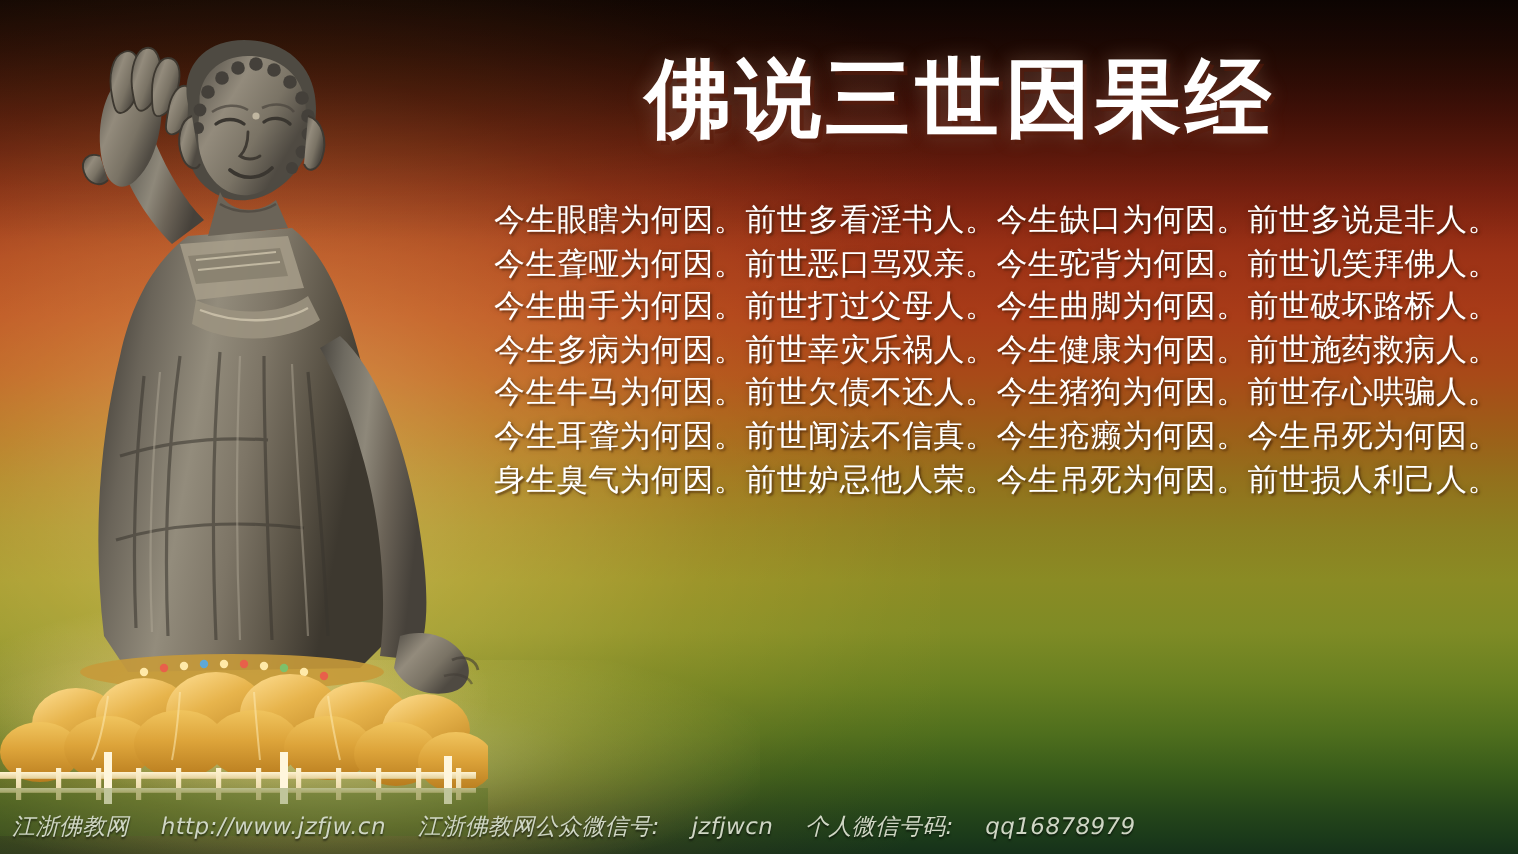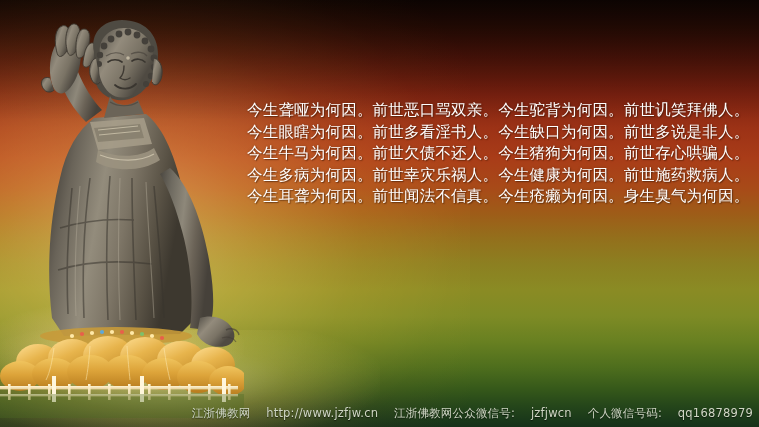--- a/index.html
+++ b/index.html
@@ -131,28 +131,29 @@
         0 0 3px rgba(0, 0, 0, 0.25);
     font-family: "DejaVu Sans", "Liberation Sans", sans-serif;
   }
 
   
   .footer {
     position: absolute;
     left: 0;
     right: 0;
     bottom: 6px;
-    text-align: right;
+    text-align: left;
     color: #cfd6c4;
     font-size: 11.5px;
     line-height: 16px;
     letter-spacing: 0.2px;
     white-space: nowrap;
     text-shadow: 0 1px 1px rgba(0, 0, 0, 0.55);
     font-family: "DejaVu Sans", "Liberation Sans", sans-serif;
+    font-style: italic;
   }
   .footer span { margin: 0 6px; }
   .footer .url, .footer .wx, .footer .qq {
     font-family: "DejaVu Sans", "Liberation Sans", sans-serif;
   }
 </style>
 </head>
 <body>
 
 <div id="poster">
@@ -365,27 +366,30 @@
           <rect x="58" y="358" width="4" height="26"></rect>
           <rect x="146" y="358" width="4" height="26"></rect>
           <rect x="228" y="360" width="4" height="24"></rect>
         </g>
       </g>
 
       <rect x="0" y="376" width="250" height="24" fill="#4a6a22" opacity="0.35"></rect>
     </svg>
   </div>
 
+  <div class="title">佛说三世因果经</div>
 
   <div class="verses">
+    <div class="verse-line">今生眼瞎为何因。前世多看淫书人。今生缺口为何因。前世多说是非人。</div>
     <div class="verse-line">今生聋哑为何因。前世恶口骂双亲。今生驼背为何因。前世讥笑拜佛人。</div>
-    <div class="verse-line">今生眼瞎为何因。前世多看淫书人。今生缺口为何因。前世多说是非人。</div>
+    <div class="verse-line">今生曲手为何因。前世打过父母人。今生曲脚为何因。前世破坏路桥人。</div>
+    <div class="verse-line">今生多病为何因。前世幸灾乐祸人。今生健康为何因。前世施药救病人。</div>
     <div class="verse-line">今生牛马为何因。前世欠债不还人。今生猪狗为何因。前世存心哄骗人。</div>
-    <div class="verse-line">今生多病为何因。前世幸灾乐祸人。今生健康为何因。前世施药救病人。</div>
-    <div class="verse-line">今生耳聋为何因。前世闻法不信真。今生疮癞为何因。身生臭气为何因。</div>
+    <div class="verse-line">今生耳聋为何因。前世闻法不信真。今生疮癞为何因。今生吊死为何因。</div>
+    <div class="verse-line">身生臭气为何因。前世妒忌他人荣。今生吊死为何因。前世损人利己人。</div>
   </div>
 
   <div class="footer">
     <span>江浙佛教网</span>
     <span class="url">http://www.jzfjw.cn</span>
     <span>江浙佛教网公众微信号:</span>
     <span class="wx">jzfjwcn</span>
     <span>个人微信号码:</span>
     <span class="qq">qq16878979</span>
   </div>

